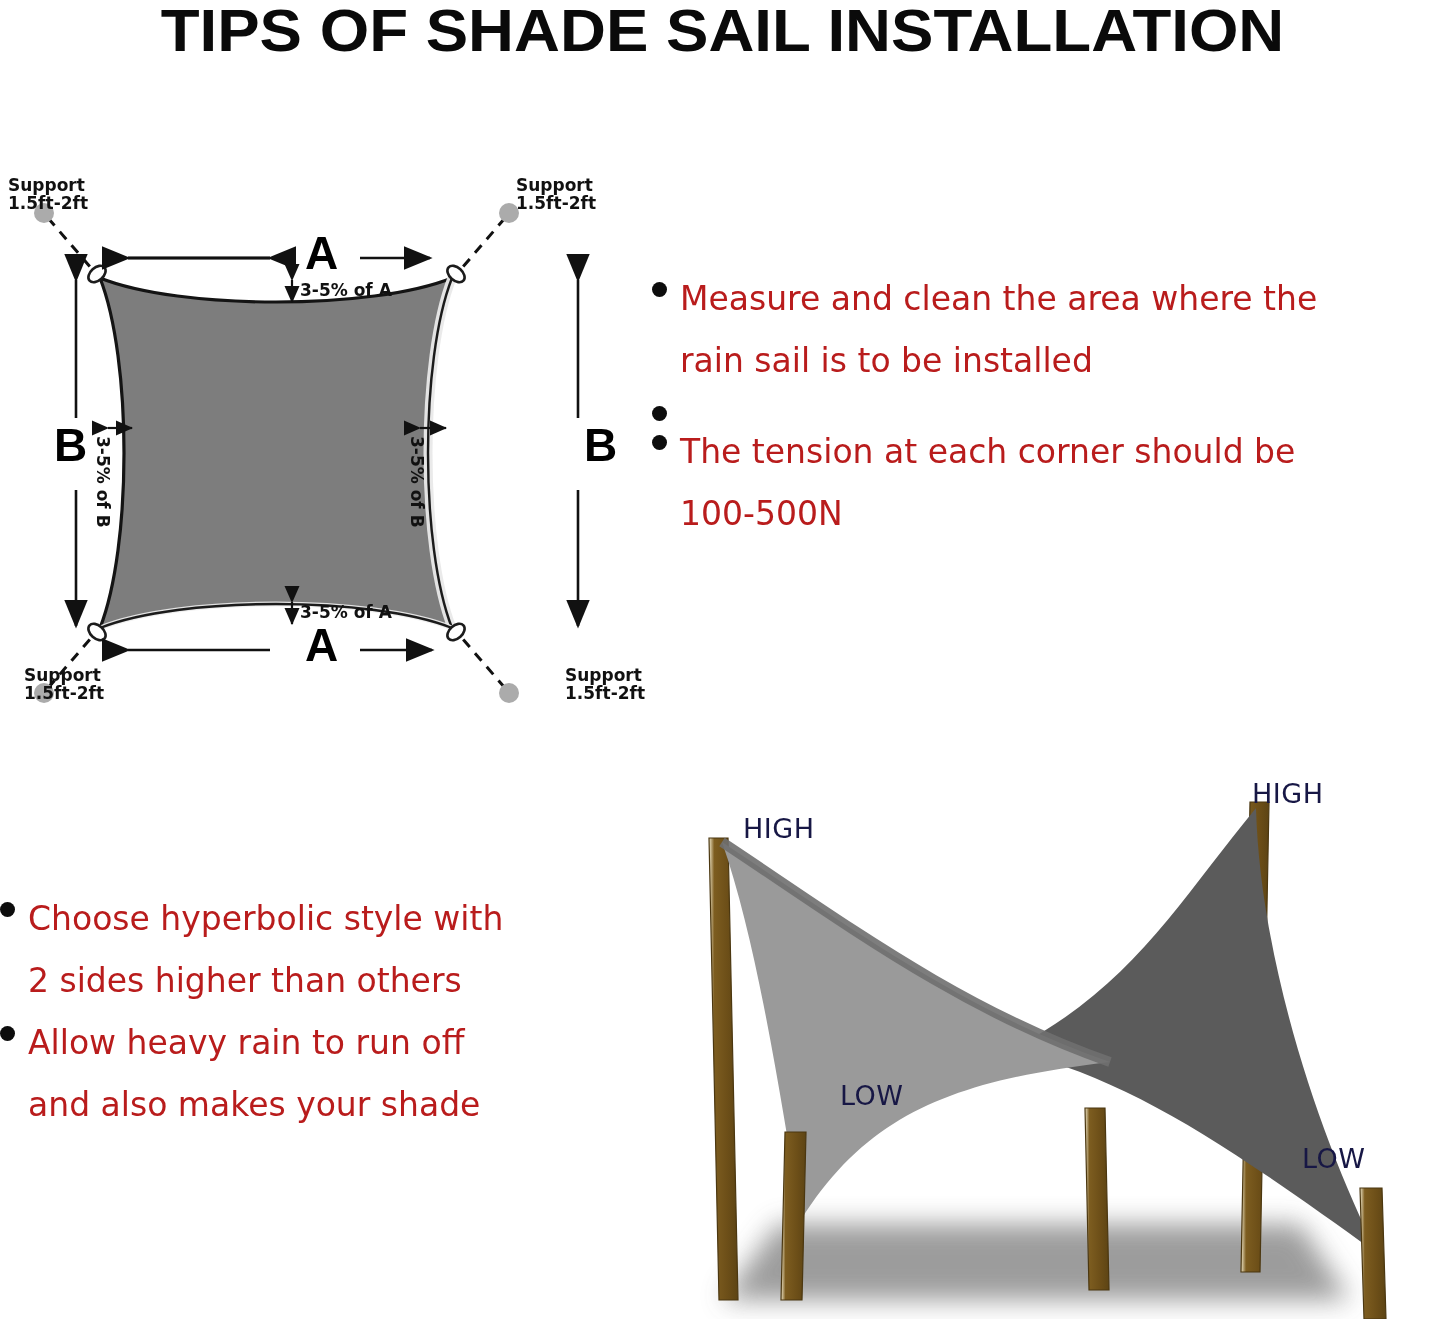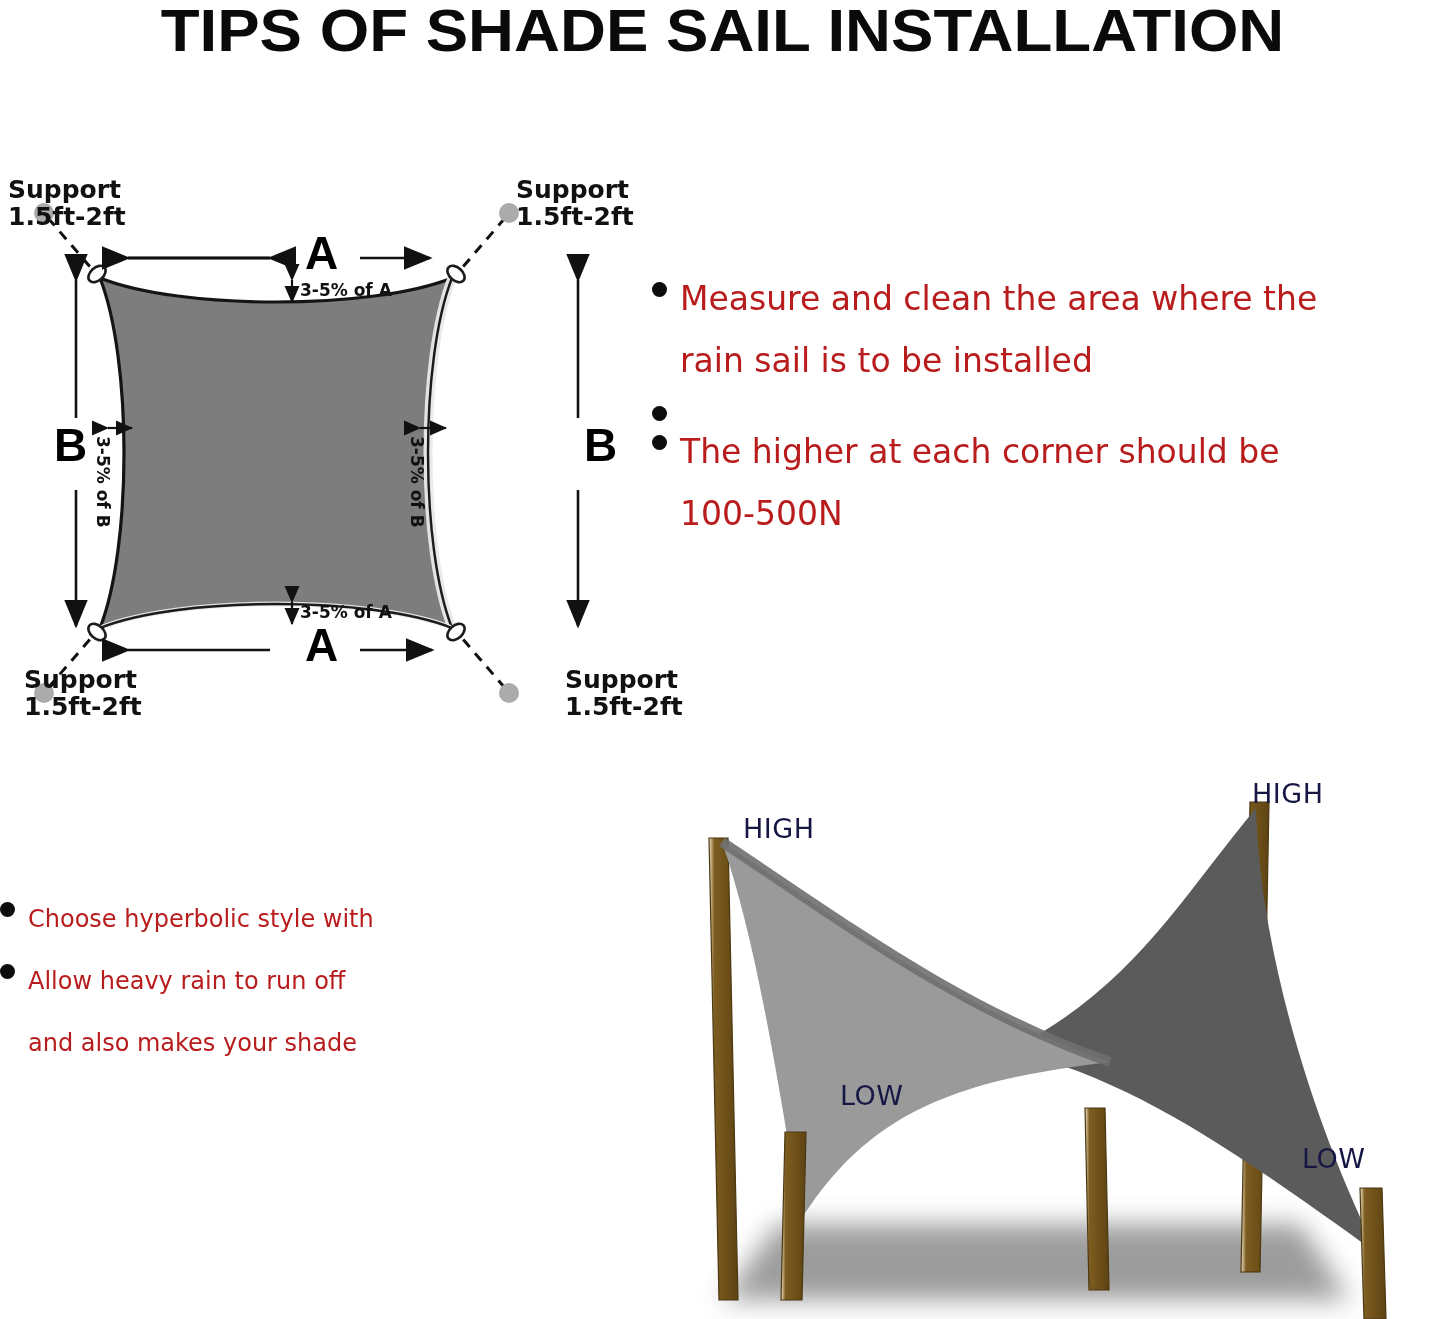--- a/index.html
+++ b/index.html
@@ -14,36 +14,36 @@
     transform:scaleX(1.06); transform-origin:center top;
     line-height:70px; white-space:nowrap; color:#0a0a0a;
   }
 
   
   #rect-diagram{position:absolute; left:0px; top:150px; width:660px; height:580px;}
   #rect-diagram svg{position:absolute;left:0;top:0;}
 
   .lbl{position:absolute; font-family:"DejaVu Sans","Liberation Sans",sans-serif;
        font-weight:bold; color:#111; line-height:1.08;}
-  .support-lbl{font-size:25px; white-space:nowrap;}
+  .support-lbl{font-size:17px; white-space:nowrap;}
   .pct-lbl{font-size:17px; font-weight:bold; white-space:nowrap;}
   .pct-lbl.rot{transform:rotate(90deg); transform-origin:left top;}
   .dim-letter{font-family:"Liberation Sans","DejaVu Sans",sans-serif;
               font-weight:bold; font-size:46px; color:#000; line-height:1;}
 
   
   .bullets{position:absolute;}
   .bullet-row{display:flex; align-items:flex-start;}
   .bullet-dot{flex:0 0 auto; width:15px; height:15px; border-radius:50%;
               background:#0d0d0d; margin-top:14px; margin-right:13px;}
   .bullet-text{font-family:"DejaVu Sans","Liberation Sans",sans-serif;
                font-size:33px; line-height:62px; color:#b91c1c; letter-spacing:0px;}
   #right-bullets{left:652px; top:268px; width:800px;}
   #left-bullets{left:0px; top:888px; width:625px;}
-  #left-bullets .bullet-text{font-size:24px;}
+  #left-bullets .bullet-text{font-size:33px;}
 
   
   #sail-scene{position:absolute; left:660px; top:780px; width:785px; height:539px;}
   #sail-scene svg{position:absolute;left:0;top:0;}
   .hl-lbl{position:absolute; font-family:"DejaVu Sans","Liberation Sans",sans-serif;
           font-size:27px; color:#171745; letter-spacing:0.5px; white-space:nowrap;}
 </style>
 </head>
 <body>
 
@@ -156,32 +156,33 @@
     </span>
   </div>
 
   <div class="bullet-row">
     <span class="bullet-dot"></span>
   </div>
 
   <div class="bullet-row">
     <span class="bullet-dot"></span>
     <span class="bullet-text">
-      <span>The higher at each corner should be</span><br>
+      <span>The tension at each corner should be</span><br>
       <span>100-500N</span>
     </span>
   </div>
 </div>
 
 <div id="left-bullets" class="bullets">
 
   <div class="bullet-row">
     <span class="bullet-dot"></span>
     <span class="bullet-text">
       <span>Choose hyperbolic style with</span><br>
+      <span>2 sides higher than others</span>
     </span>
   </div>
 
   <div class="bullet-row">
     <span class="bullet-dot"></span>
     <span class="bullet-text">
       <span>Allow heavy rain to run off</span><br>
       <span>and also makes your shade</span><br>
     </span>
   </div>

